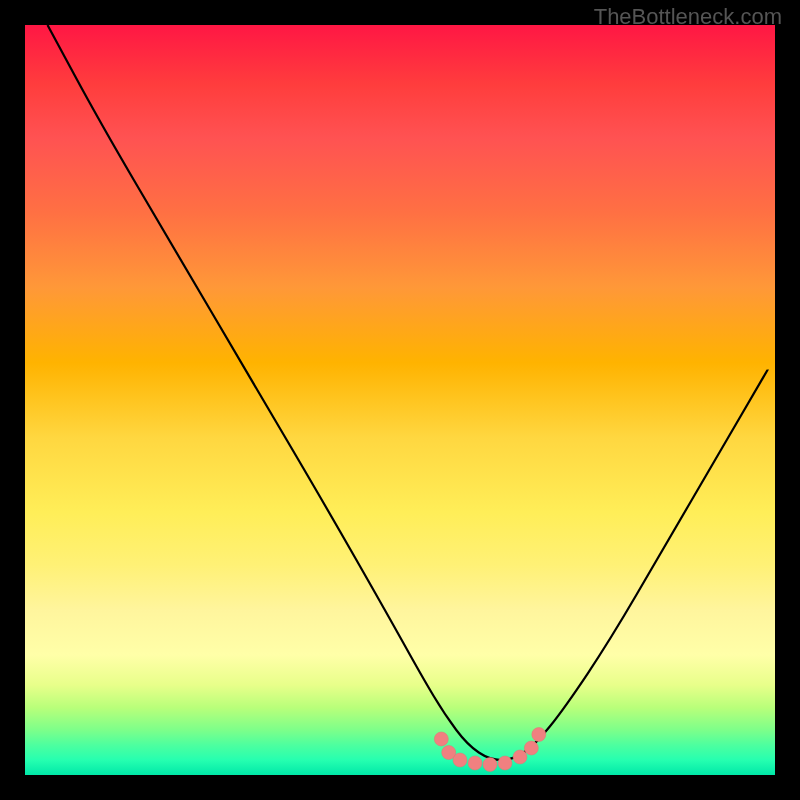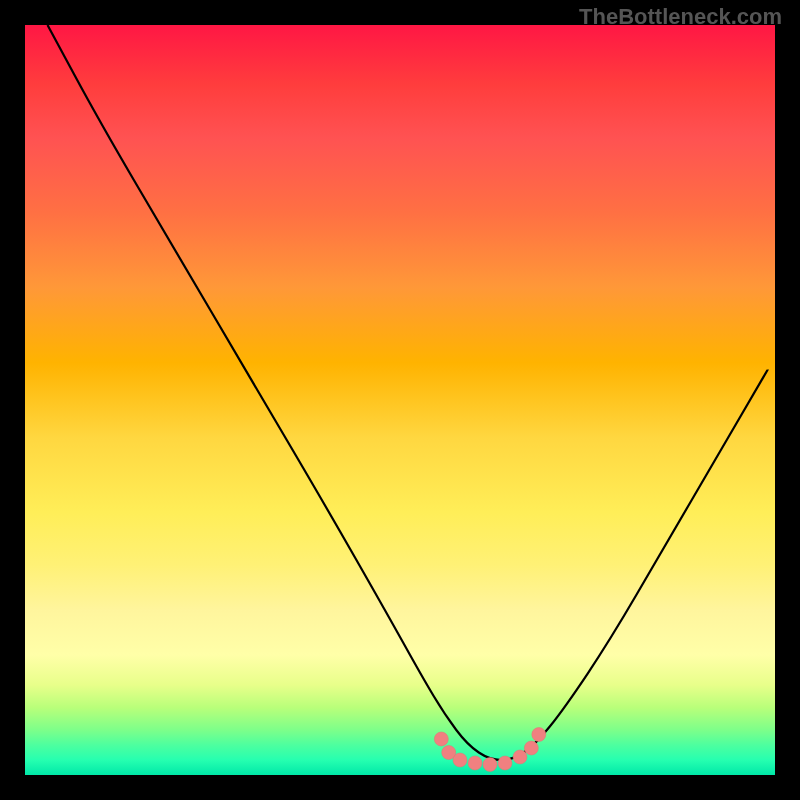--- a/index.html
+++ b/index.html
@@ -9,21 +9,21 @@
     background: #000;
     position: relative;
     font-family: Arial, sans-serif;
   }
   .watermark {
     position: absolute;
     top: 4px;
     right: 18px;
     color: #555;
     font-size: 22px;
-    font-weight: 700;
+    font-weight: 400;
     z-index: 10;
   }
   .plot-area {
     position: absolute;
     left: 25px;
     top: 25px;
     width: 750px;
     height: 750px;
     overflow: hidden;
   }

